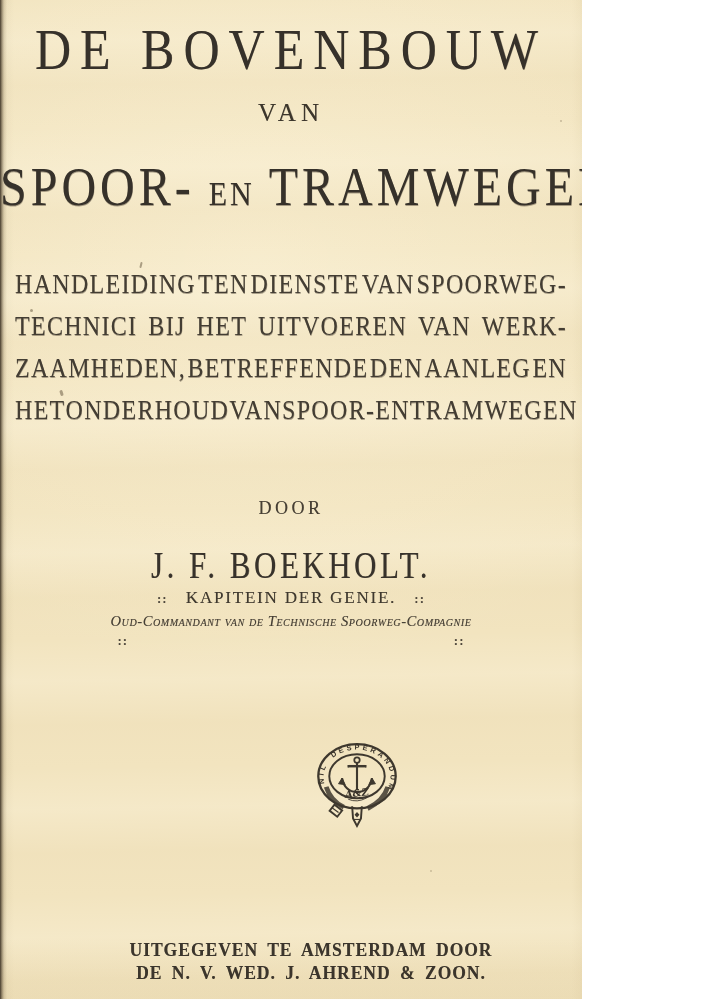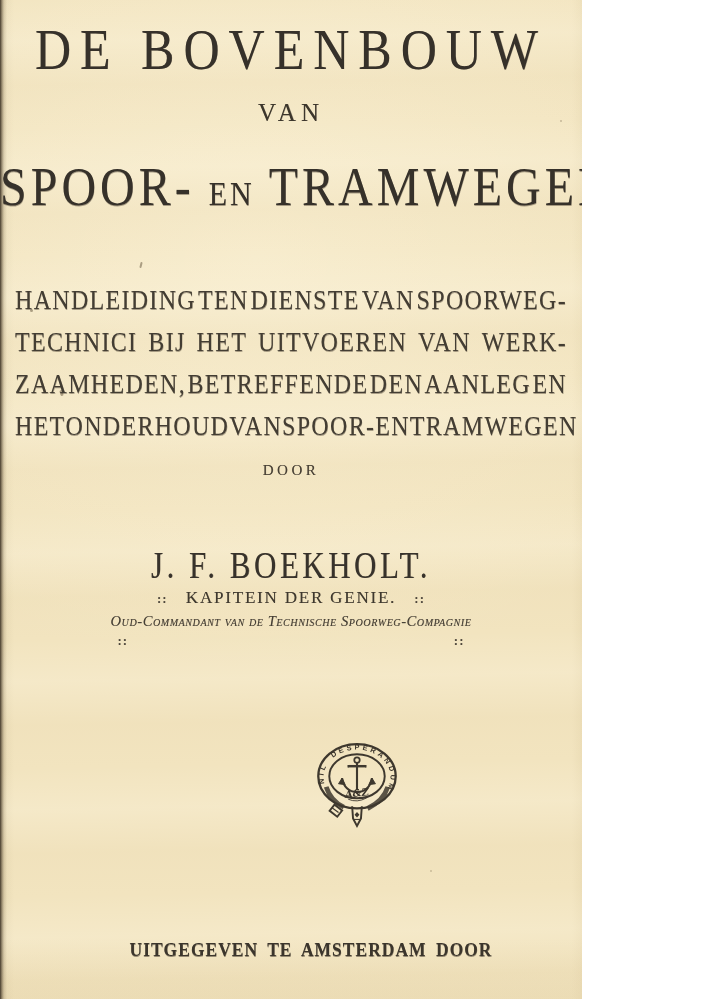--- a/index.html
+++ b/index.html
@@ -32,27 +32,27 @@
 
   .title1{top:20px;font-size:50px;letter-spacing:9px;color:#36312a;
     transform:scaleY(1.15);transform-origin:50% 50%;white-space:nowrap;}
   .van{top:99px;font-size:25px;letter-spacing:5px;color:#3c362c;}
   .title2{top:159px;font-size:48px;letter-spacing:4px;color:#36312a;
     transform:scaleY(1.15);transform-origin:50% 50%;white-space:nowrap;}
   .title2 .sm{font-size:30px;letter-spacing:3px;}
   .title2 .gap{display:inline-block;width:14px;}
 
   .subtitle{top:272px;}
-  .sub-wrap{width:552px;margin:16px auto;}
+  .sub-wrap{width:552px;margin:0 auto;}
   .sub-line{display:flex;justify-content:space-between;align-items:baseline;
     font-size:24px;letter-spacing:1.3px;color:#433d33;line-height:24px;
     margin-bottom:18px;transform:scaleY(1.16);transform-origin:50% 50%;}
   .sub-line:last-child{margin-bottom:0;}
 
-  .door{top:462px;font-size:15px;letter-spacing:3.5px;color:#463f34;}
+  .door{top:498px;font-size:18px;letter-spacing:3.5px;color:#463f34;}
   .author-name{top:548px;font-size:31px;letter-spacing:3.5px;color:#37322b;
     transform:scaleY(1.2);transform-origin:50% 50%;white-space:nowrap;}
 
   .row-abs{position:absolute;left:0;right:0;}
   .rank-row{top:588px;}
   .rank-inner{width:268px;margin:0 auto;display:flex;justify-content:space-between;align-items:baseline;}
   .rank-text{font-size:17px;letter-spacing:1.8px;color:#3e382e;text-align:center;}
   .mark{font-size:13px;letter-spacing:1px;color:#4a4339;font-weight:bold;}
 
   .cred1{top:613px;font-size:14.5px;font-variant:small-caps;letter-spacing:0.6px;color:#453f35;font-style:italic;}
@@ -169,15 +169,16 @@
     </g>
     <g>
       <path d="M 44.5,74 L 45.5,88 L 50,96.5 L 54.5,88 L 55.5,74" stroke="#3e382e" stroke-width="2.2" fill="none"></path>
       <path d="M 50,80.5 l 2.8,3.2 -2.8,3.2 -2.8,-3.2 z" fill="#3e382e"></path>
       <path d="M 46.5,89 h 7" stroke="#3e382e" stroke-width="1.2"></path>
     </g>
   </svg>
 
   <div class="abs imprint">
     <div class="imp-line">UITGEGEVEN TE AMSTERDAM DOOR</div>
+    <div class="imp-line">DE N. V. WED. J. AHREND &amp; ZOON.</div>
   </div>
 
 </div>
 
 </body></html>

